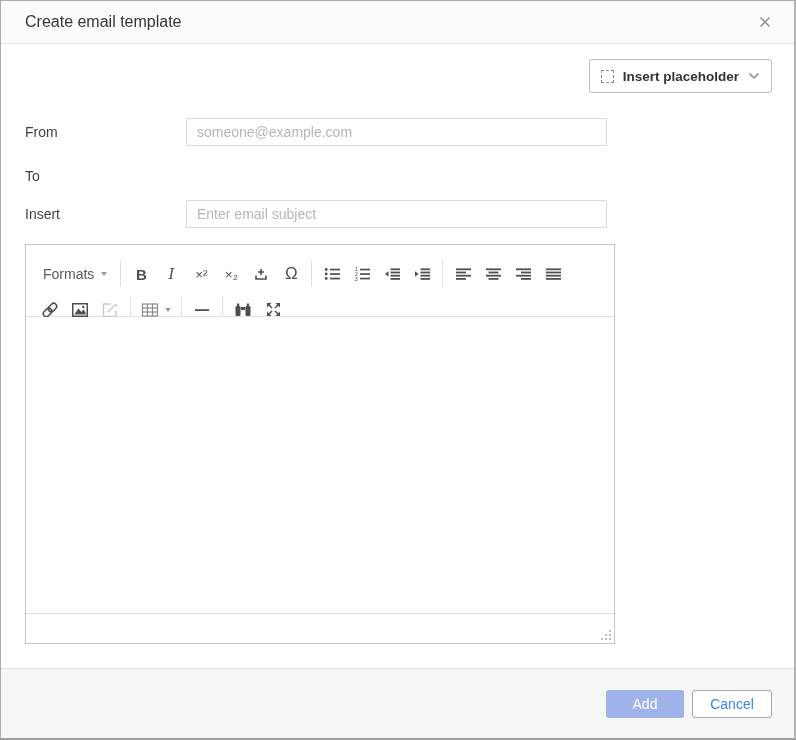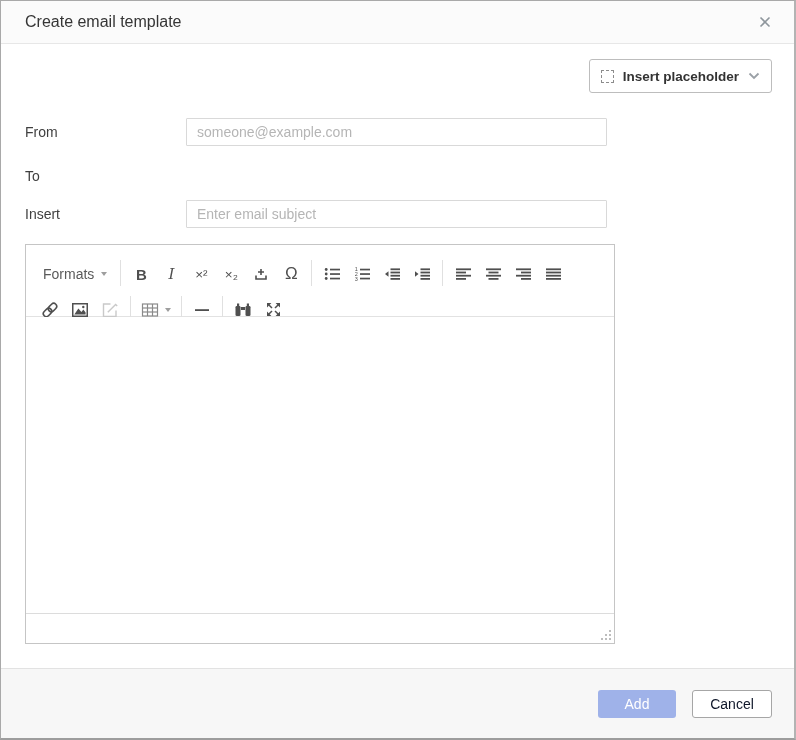--- a/index.html
+++ b/index.html
@@ -43,26 +43,26 @@
   .btn-formats{display:flex;align-items:center;gap:7px;background:none;border:none;
     padding:0 8px;height:28px;cursor:pointer;}
   .btn-formats .lbl{font-size:14px;color:#5a5a5a;}
   .caret{width:0;height:0;border-left:3.5px solid transparent;border-right:3.5px solid transparent;
     border-top:4px solid #9e9e9e;display:inline-block;}
   .ed-content{flex:1 1 auto;background:#fff;cursor:text;}
   .statusbar{height:30px;border-top:1px solid #dcdcdc;position:relative;flex:0 0 auto;}
   .grip{position:absolute;right:3px;bottom:3px;cursor:nwse-resize;line-height:0;}
   
   .footer{height:70px;background:#f7f7f7;border-top:1px solid #e2e2e2;display:flex;
-    justify-content:flex-end;align-items:flex-start;gap:16px;padding:21px 22px 0 0;
+    justify-content:flex-end;align-items:flex-start;gap:8px;padding:21px 22px 0 0;
     margin-top:24px;flex:0 0 auto;}
   .btn-add{width:78px;height:28px;border:none;border-radius:3px;font-size:14px;
     font-family:"Liberation Sans",sans-serif;cursor:pointer;}
   .btn-cancel{width:80px;height:28px;background:#fff;border:1px solid #a6a6a6;border-radius:3px;
-    font-size:14px;color:#0f172a;font-family:"Liberation Sans",sans-serif;cursor:pointer;}
+    font-size:14px;color:#3b82f6;font-family:"Liberation Sans",sans-serif;cursor:pointer;}
   svg{display:block;}
 </style>
 </head>
 <body>
 
 <div class="modal">
 
   <div class="header">
     <div class="title">Create email template</div>
     <button class="close-btn">

